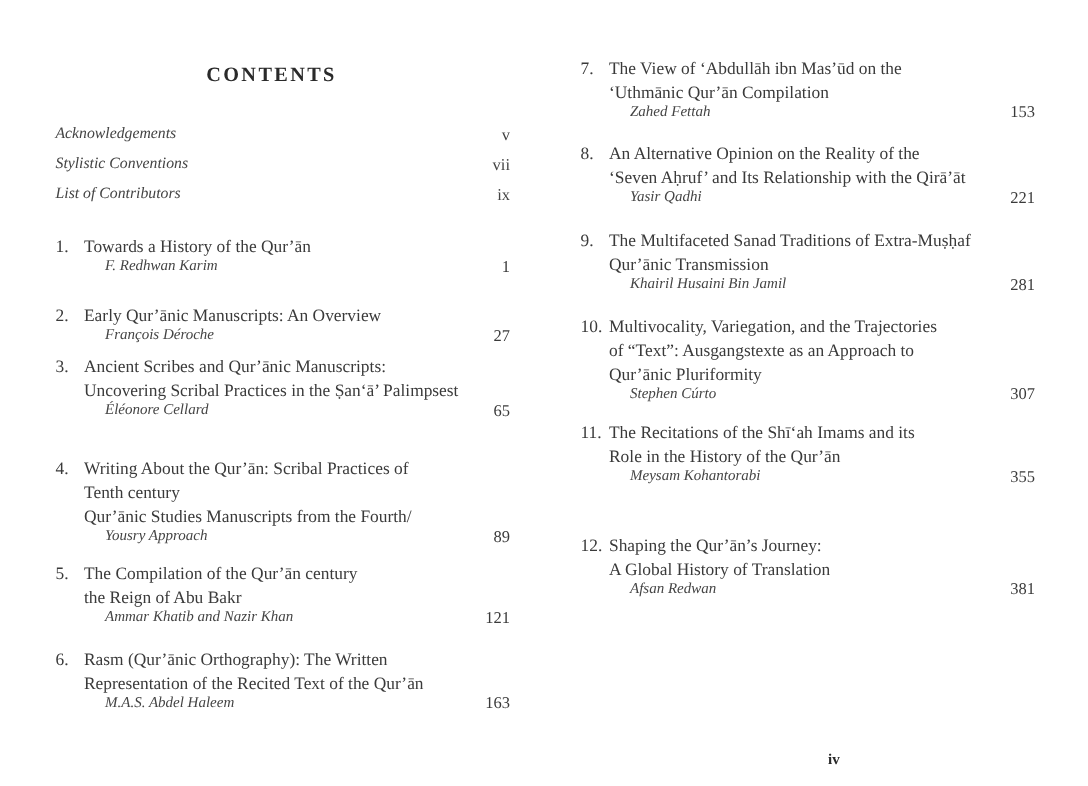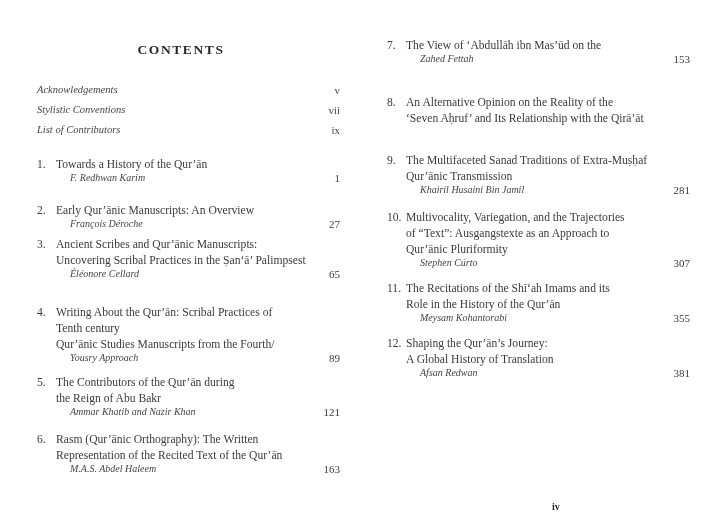--- a/index.html
+++ b/index.html
@@ -102,21 +102,21 @@
     </div>
     <div class="author-row">
       <span class="author">Yousry Approach</span>
       <span class="pg">89</span>
     </div>
   </div>
 
   <div class="entry" style="top:375px">
     <span class="num">5.</span>
     <div class="title">
-      <span>The Contributors of the Qur’ān during</span>
+      <span>The Compilation of the Qur’ān century</span>
       <span>the Reign of Abu Bakr</span>
     </div>
     <div class="author-row">
       <span class="author">Ammar Khatib and Nazir Khan</span>
       <span class="pg">121</span>
     </div>
   </div>
 
   <div class="entry" style="top:432px">
     <span class="num">6.</span>
@@ -132,32 +132,37 @@
 
   <div class="folio">iii</div>
 </div>
 
 <div class="page" id="page-right">
 
   <div class="entry" style="top:38px">
     <span class="num">7.</span>
     <div class="title">
       <span>The View of ‘Abdullāh ibn Mas’ūd on the</span>
+      <span>‘Uthmānic Qur’ān Compilation</span>
     </div>
     <div class="author-row">
       <span class="author">Zahed Fettah</span>
       <span class="pg">153</span>
     </div>
   </div>
 
   <div class="entry" style="top:95px">
     <span class="num">8.</span>
     <div class="title">
       <span>An Alternative Opinion on the Reality of the</span>
       <span>‘Seven Aḥruf’ and Its Relationship with the Qirā’āt</span>
+    </div>
+    <div class="author-row">
+      <span class="author">Yasir Qadhi</span>
+      <span class="pg">221</span>
     </div>
   </div>
 
   <div class="entry" style="top:153px">
     <span class="num">9.</span>
     <div class="title">
       <span>The Multifaceted Sanad Traditions of Extra-Muṣḥaf</span>
       <span>Qur’ānic Transmission</span>
     </div>
     <div class="author-row">
@@ -184,21 +189,21 @@
     <div class="title">
       <span>The Recitations of the Shī‘ah Imams and its</span>
       <span>Role in the History of the Qur’ān</span>
     </div>
     <div class="author-row">
       <span class="author">Meysam Kohantorabi</span>
       <span class="pg">355</span>
     </div>
   </div>
 
-  <div class="entry" style="top:336px">
+  <div class="entry" style="top:356px">
     <span class="num">12.</span>
     <div class="title">
       <span>Shaping the Qur’ān’s Journey:</span>
       <span>A Global History of Translation</span>
     </div>
     <div class="author-row">
       <span class="author">Afsan Redwan</span>
       <span class="pg">381</span>
     </div>
   </div>

